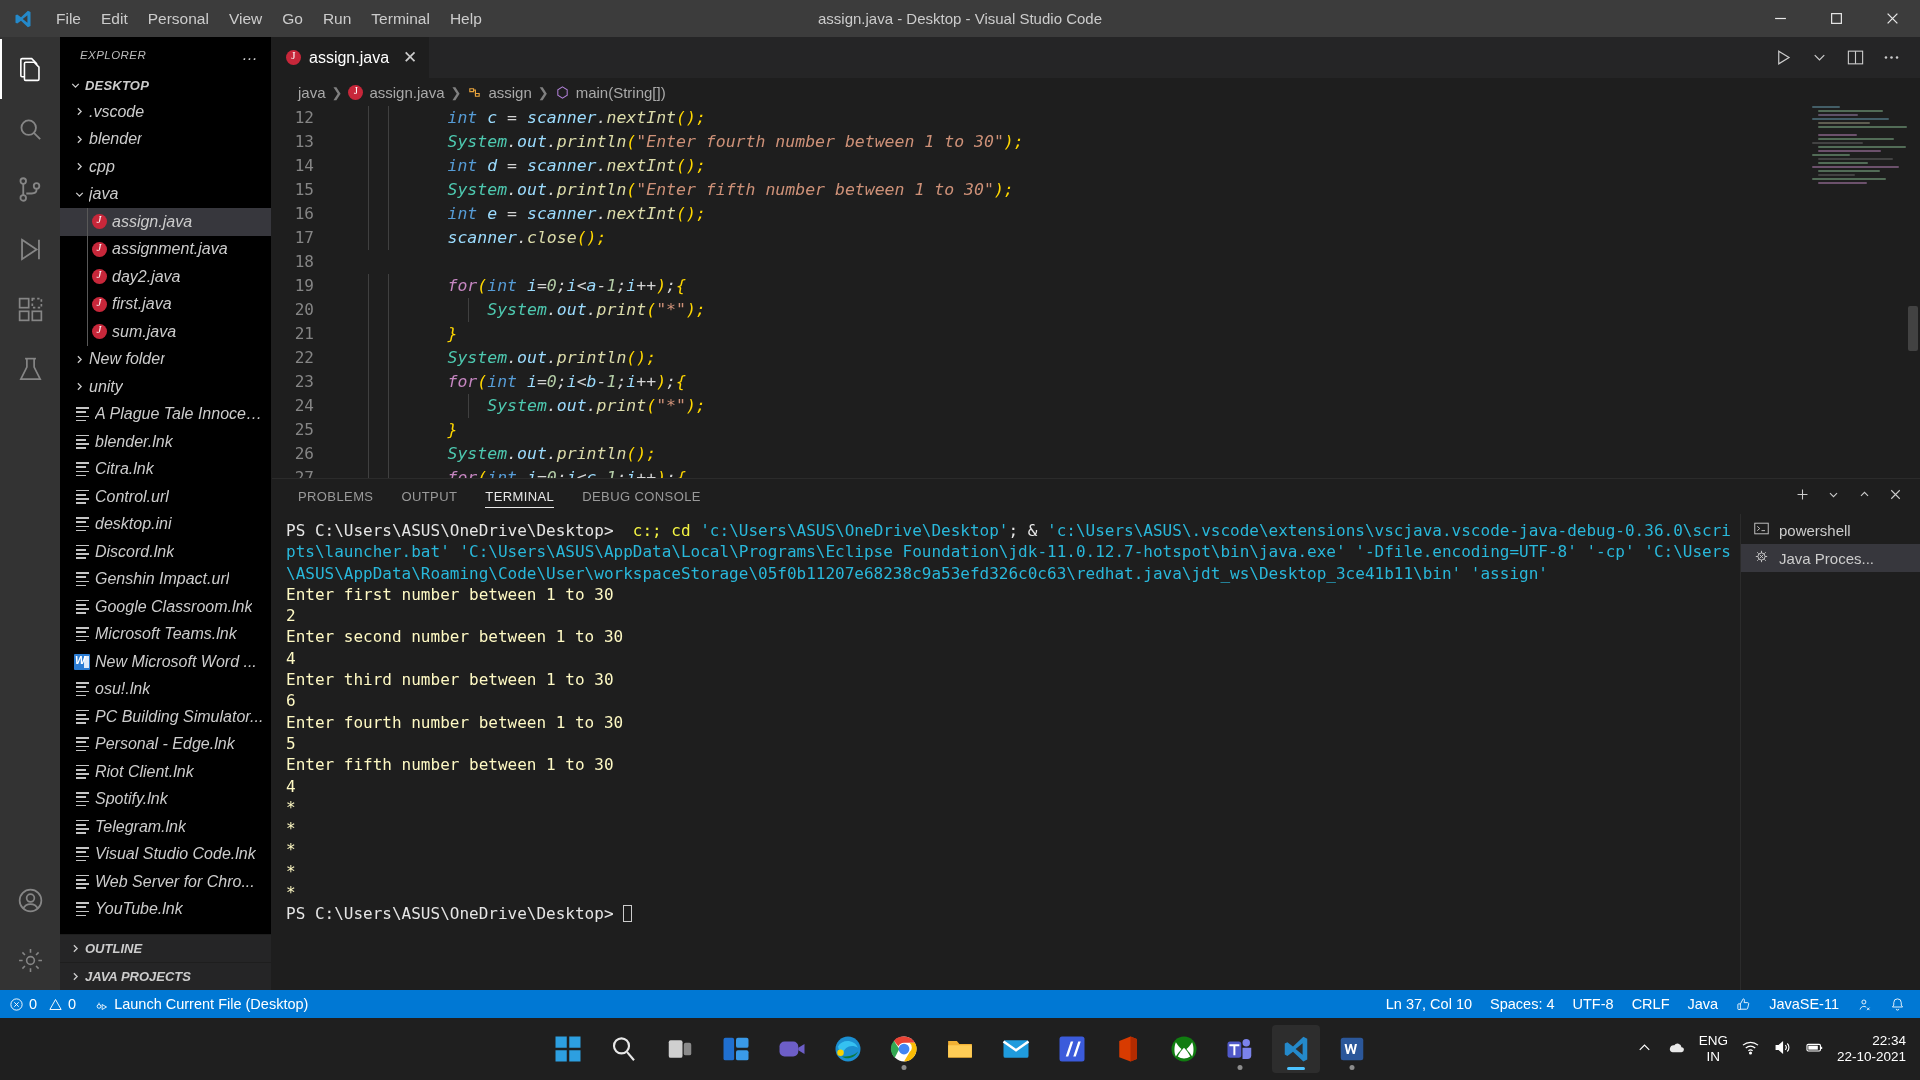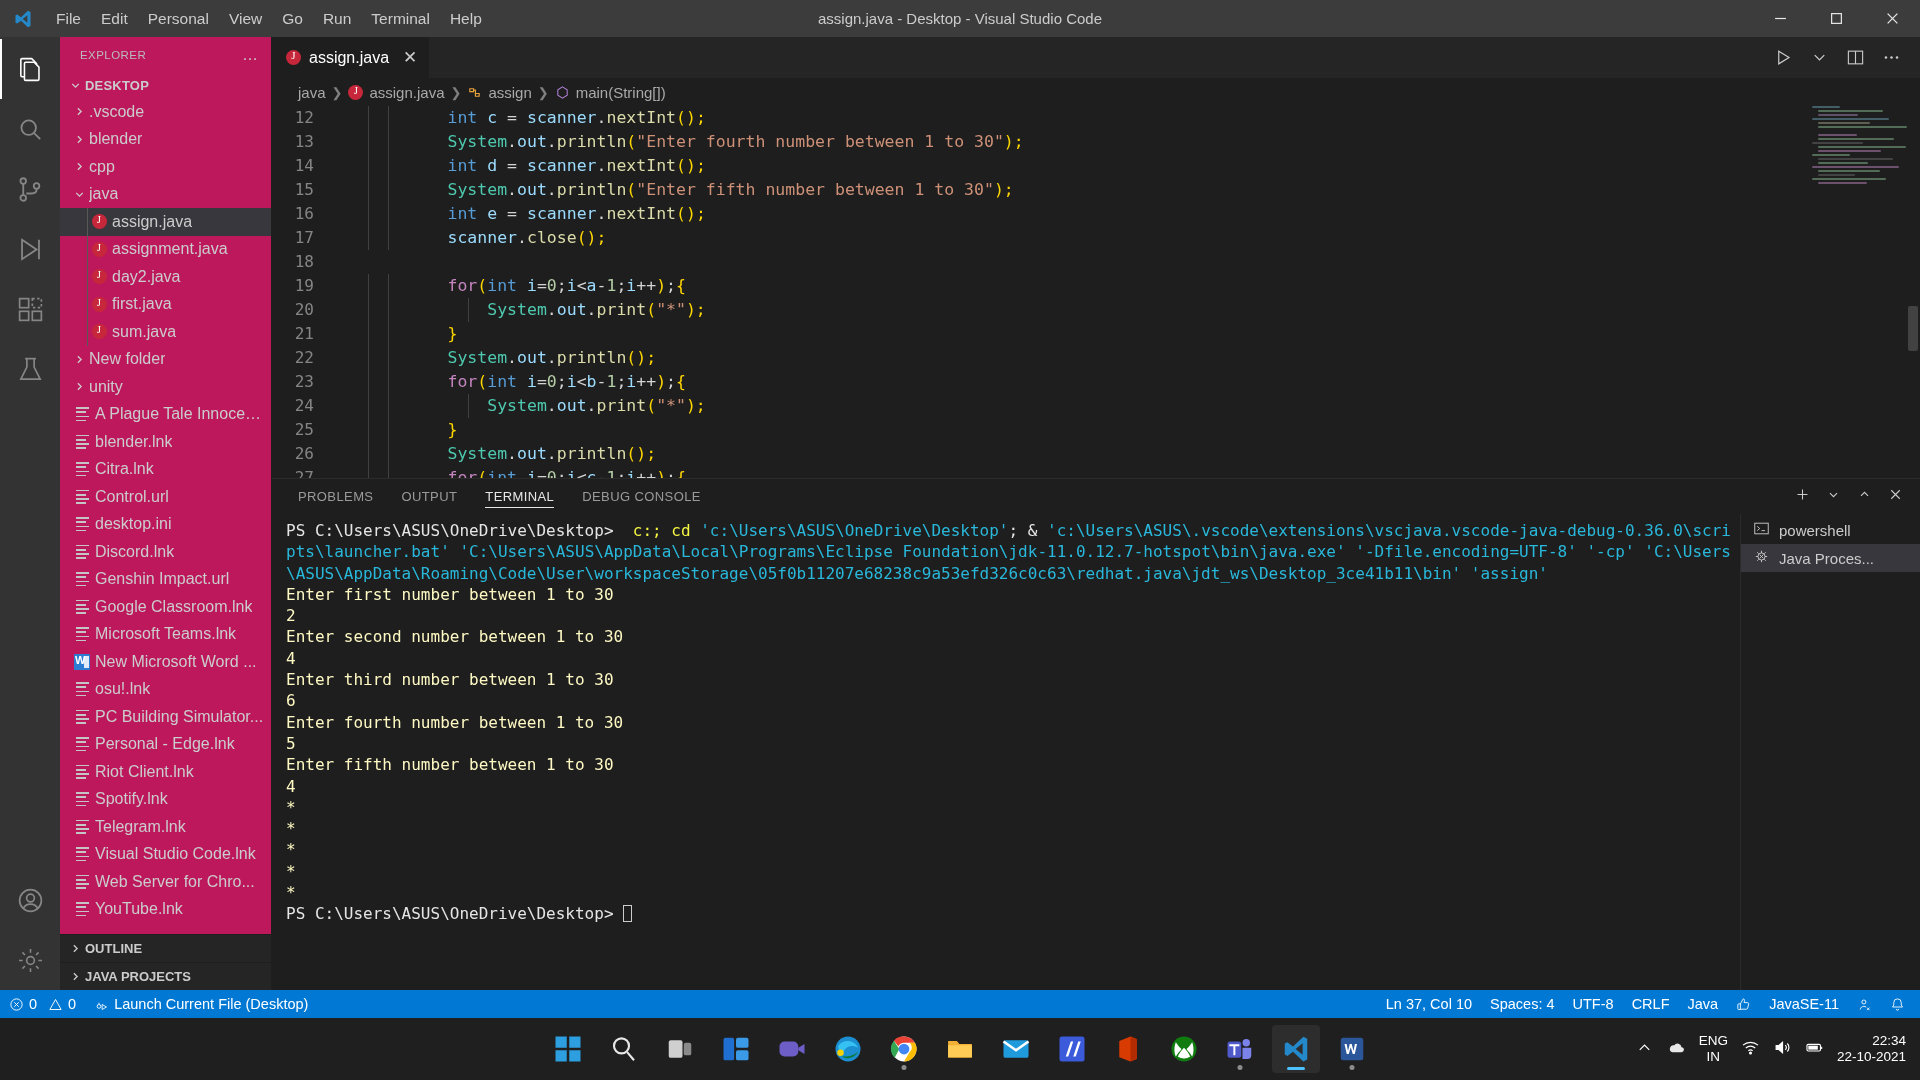--- a/index.html
+++ b/index.html
@@ -46,22 +46,22 @@
   }
   .act-icon.active { color: #ffffff; }
   .act-icon.active::before {
     content: ""; position: absolute; left: 0; top: 0; bottom: 0; width: 2px; background: #ffffff;
   }
   .act-icon svg { width: 29px; height: 29px; }
   .act-spacer { flex: 1 1 auto; }
 
   
   .sidebar {
-    width: 212px; flex: 0 0 212px; background: #be185d; display: flex; flex-direction: column;
-    border-right: 1px solid #1e1e1e; min-height: 0;
+    width: 212px; flex: 0 0 212px; background: #000000; display: flex; flex-direction: column;
+    border-right: 1px solid #1e1e1e; min-height: 0; font-style: italic;
   }
   .sb-header {
     height: 35px; display: flex; align-items: center; padding: 0 12px 0 20px;
     font-size: 11.5px; letter-spacing: .45px; color: #bbbbbb; flex: 0 0 35px;
   }
   .sb-header .dots { margin-left: auto; font-size: 16px; color: #cccccc; letter-spacing: 1px; line-height: 8px; }
   .sb-tree { flex: 1 1 auto; overflow: hidden; }
   .tree-section {
     height: 26px; display: flex; align-items: center; font-size: 13px; font-weight: bold;
     color: #cccccc; padding-left: 5px; letter-spacing: .2px;
@@ -126,21 +126,21 @@
   .code-scroll { flex: 1 1 auto; position: relative; overflow: hidden; }
   .code {
     font-family: "DejaVu Sans Mono", monospace; font-size: 16.5px; line-height: 24px;
     white-space: pre; position: relative; padding-top: 0;
   }
   .cline { display: flex; height: 24px; align-items: center; }
   .lnum {
     width: 68px; flex: 0 0 68px; text-align: right; padding-right: 26px; color: #858585;
     font-size: 16px;
   }
-  .ctext { position: relative; padding-left: 28px; }
+  .ctext { position: relative; padding-left: 28px; font-style: italic; }
   .ind-guide { position:absolute; top:0; bottom:0; width:1px; background:#404040; }
   .minimap {
     position: absolute; right: 14px; top: 0; width: 100px; height: 90px;
     opacity: .85; pointer-events: none;
   }
   .mm-line { height: 2px; margin-bottom: 2px; border-radius: 1px; }
   .editor-scrollbar { position:absolute; right: 0; top: 0; width: 14px; bottom: 0; }
   .eb-thumb { position:absolute; right:2px; width: 10px; background:#424242; border-radius: 2px; }
 
   

